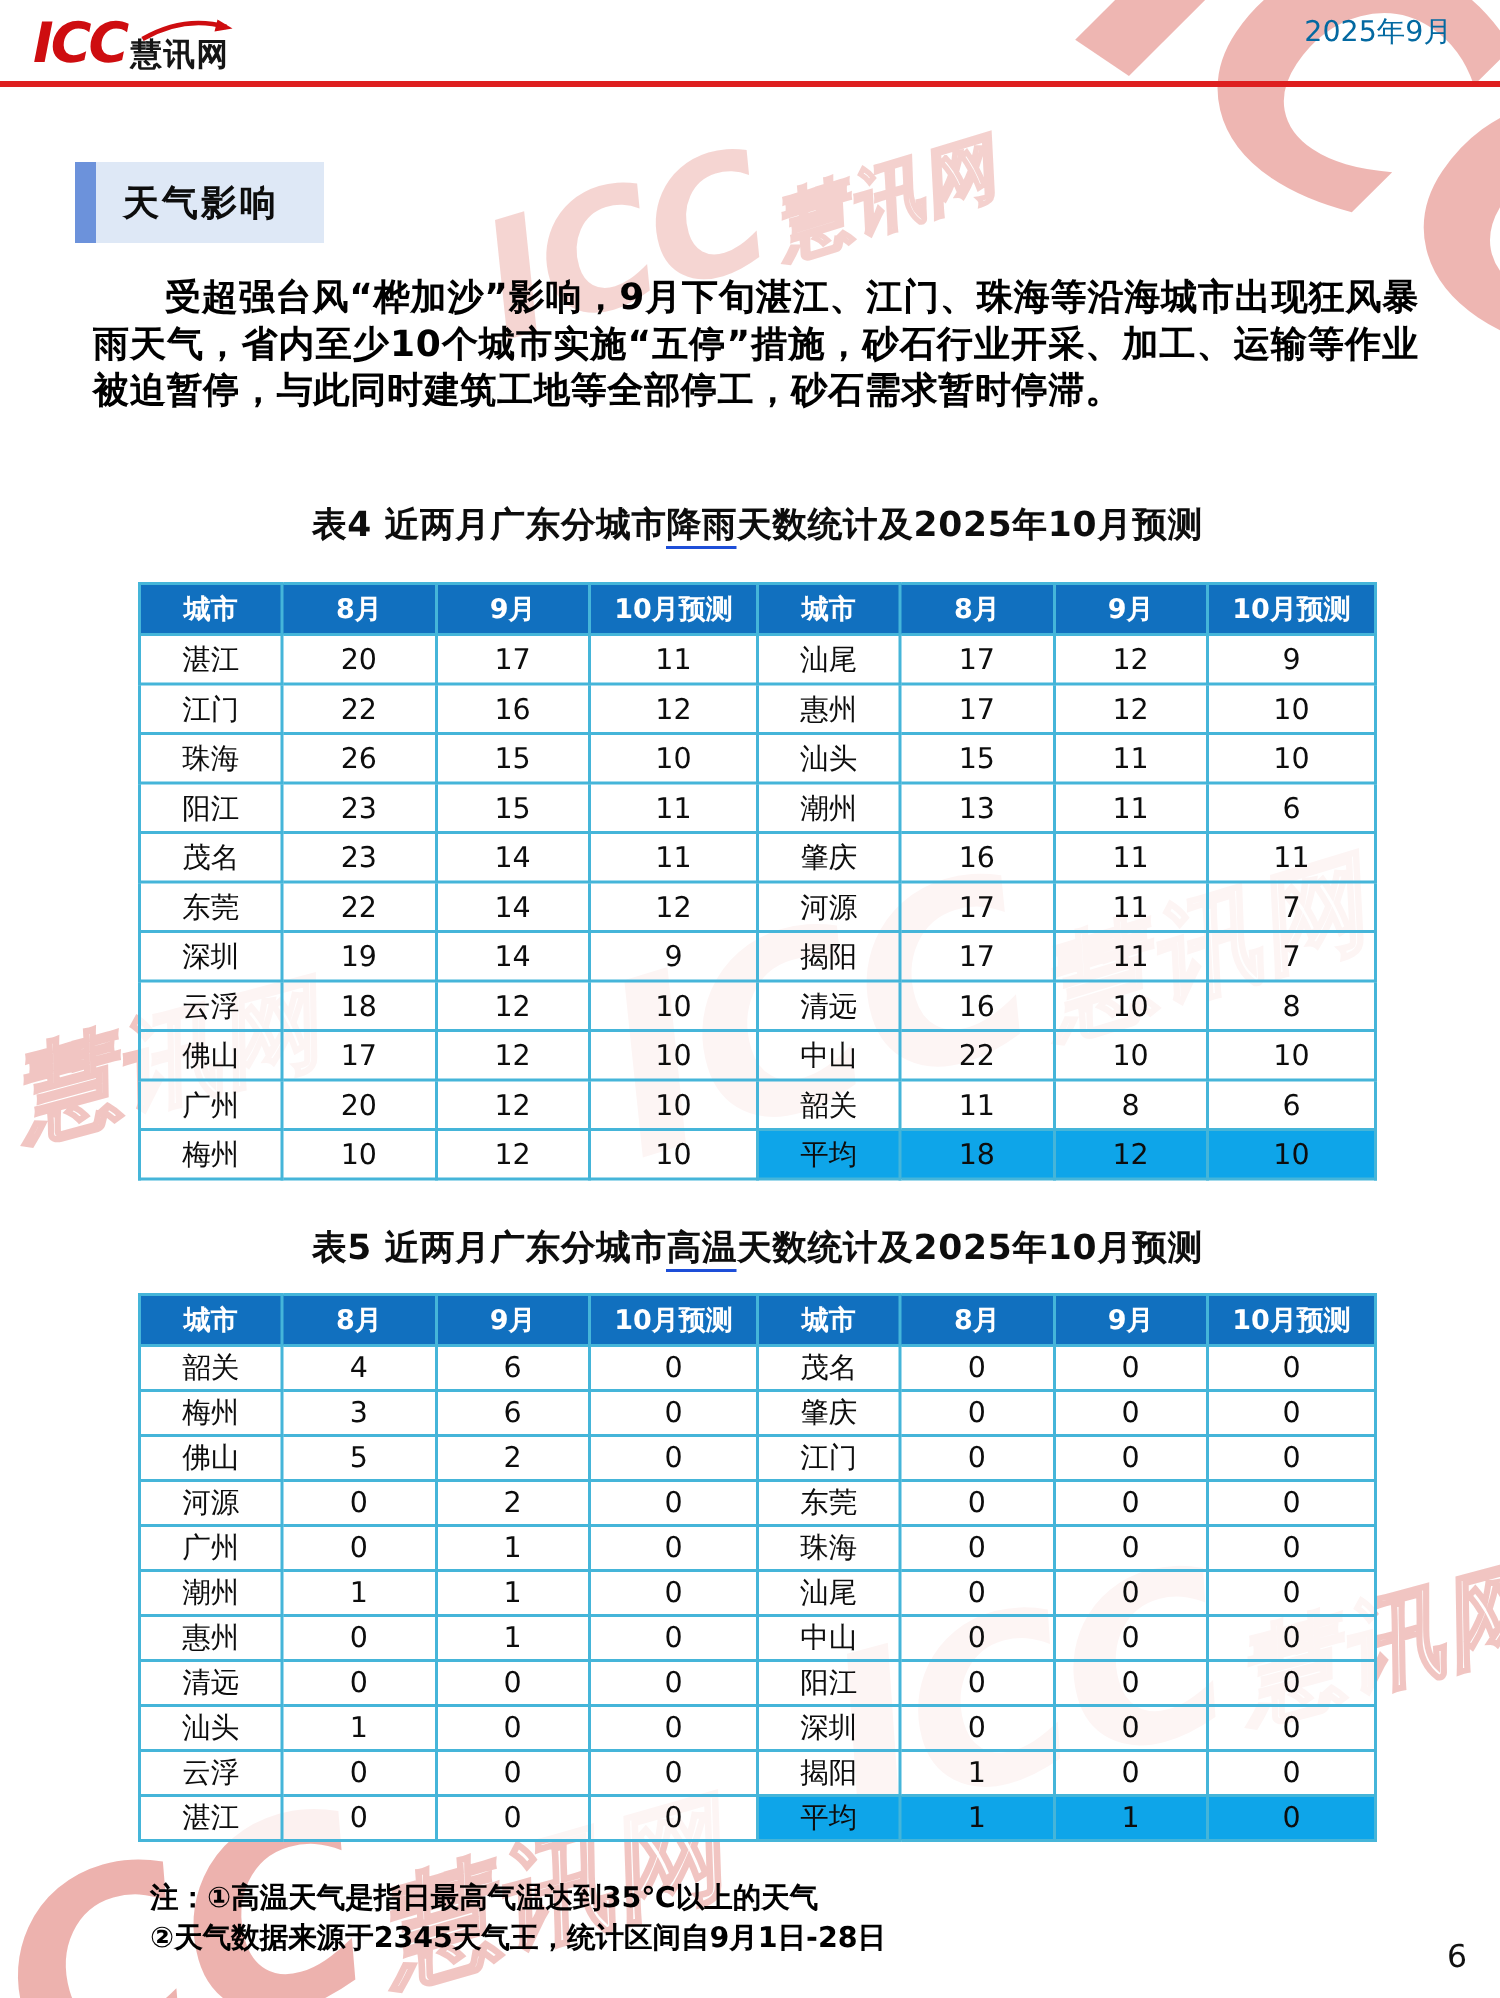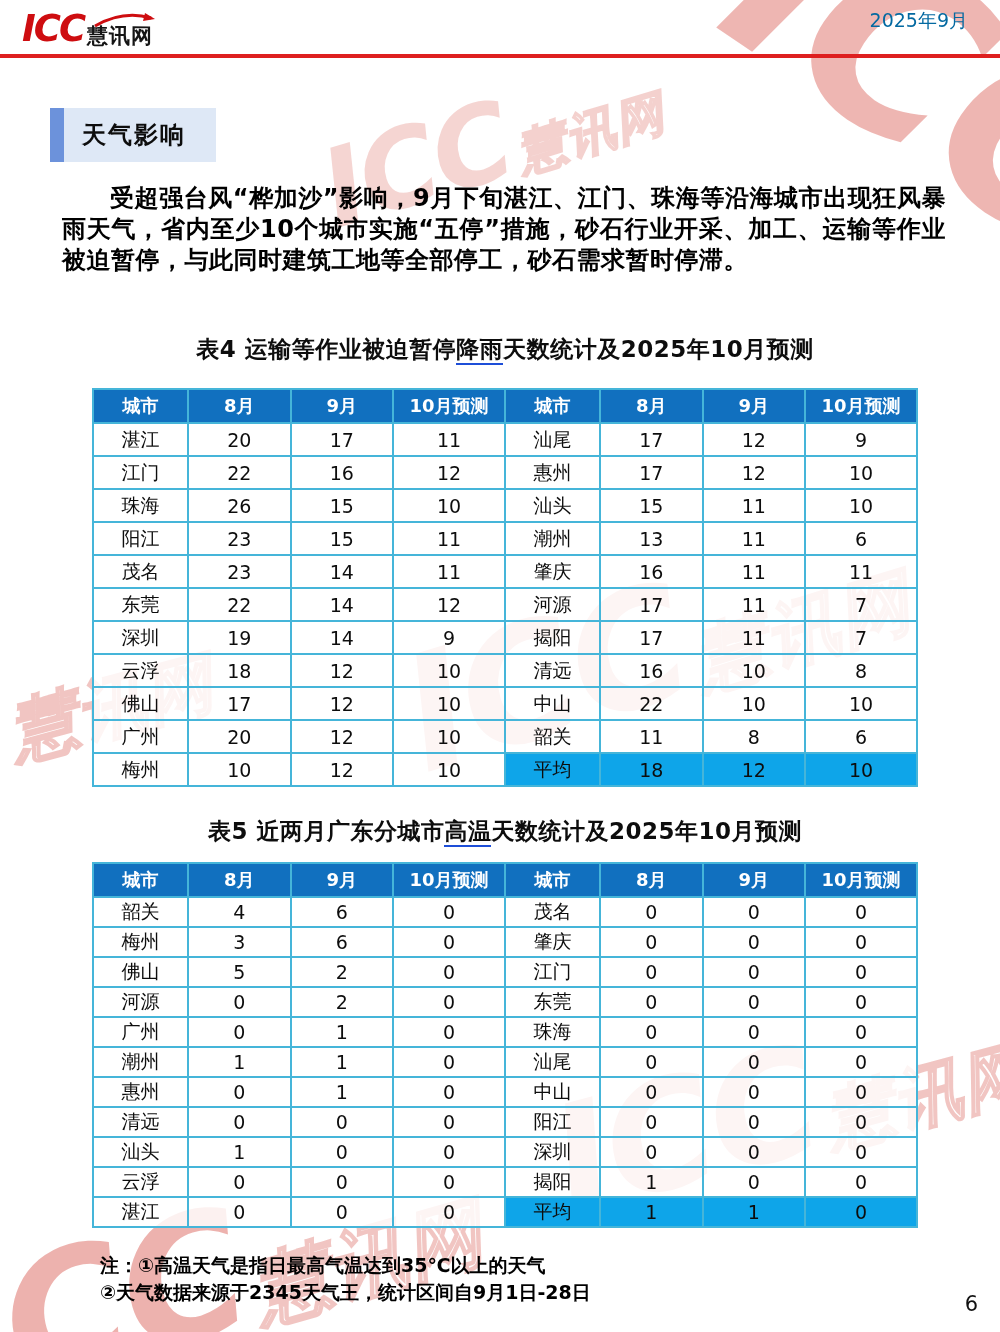--- a/index.html
+++ b/index.html
@@ -90,21 +90,21 @@
   <div class="header-rule"></div>
 
   <div class="section-head">
     <div class="section-bar"></div>
     <div class="section-label">天气影响</div>
   </div>
 
   <div class="para">受超强台风“桦加沙”影响，9月下旬湛江、江门、珠海等沿海城市出现狂风暴雨天气，省内至少10个城市实施“五停”措施，砂石行业开采、加工、运输等作业被迫暂停，与此同时建筑工地等全部停工，砂石需求暂时停滞。</div>
 
   <div class="table-title" id="t4-title">
-    <span>表4 运输等作业被迫暂停</span><span class="u">降雨</span><span>天数统计及2025年10月预测</span>
+    <span>表4 近两月广东分城市</span><span class="u">降雨</span><span>天数统计及2025年10月预测</span>
   </div>
   <table class="data-table" id="table4" data-table="table4">
     <thead>
         <tr>
           <th>城市</th>
           <th>8月</th>
           <th>9月</th>
           <th>10月预测</th>
           <th>城市</th>
           <th>8月</th>

